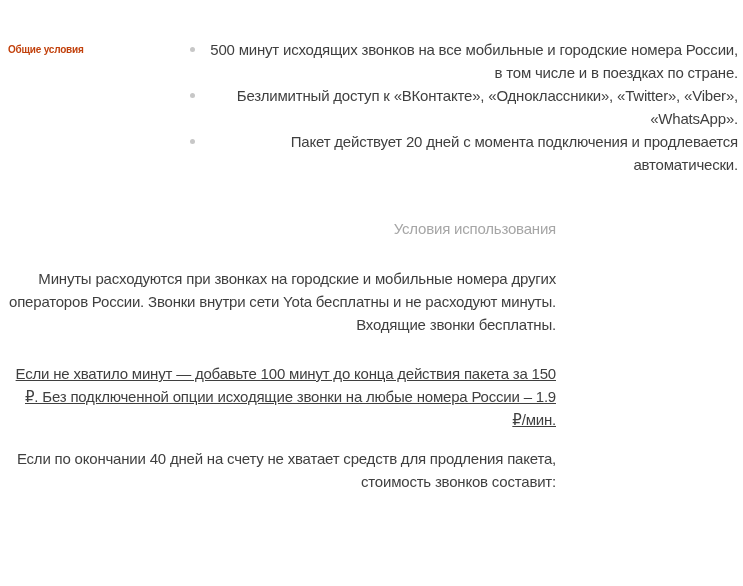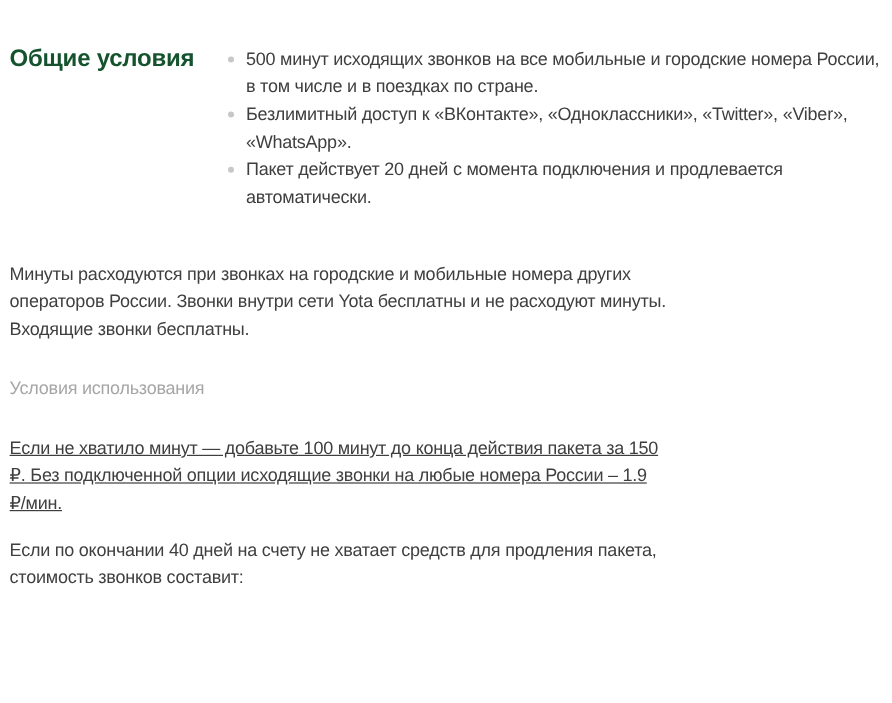--- a/index.html
+++ b/index.html
@@ -23,26 +23,27 @@
   }
   .row {
     display: flex;
     align-items: flex-start;
   }
   .row.section-general { margin-bottom: 41px; }
   .col-heading {
     flex: 0 0 182px;
     width: 182px;
     font-weight: 700;
-    font-size: 20px;
-    color: #14532d;
+    font-size: 10px;
+    color: #c2410c;
   }
   .col-content {
     flex: 1 1 auto;
     max-width: 548px;
+    text-align: right;
   }
   .para { margin: 0; }
   .para-lead   { margin-bottom: 26px; }
   .subheading  { margin: 0 0 27px 0; color: #a6a6a6; }
   .para-option { margin-bottom: 16px; text-decoration: underline; }
   .para-intro  { margin-bottom: 0; }
   ul.bullets {
     list-style: none;
     margin: 0;
     padding: 0;
@@ -81,20 +82,20 @@
         <li>
           <span class="dot"></span>
           <span>Пакет действует 20 дней с момента подключения и продлевается автоматически.</span>
         </li>
       </ul>
     </div>
   </div>
 
   <div class="row section-minutes">
     <div class="col-content">
+      <p class="para subheading">Условия использования</p>
       <p class="para para-lead">Минуты расходуются при звонках на городские и мобильные номера других операторов России. Звонки внутри сети Yota бесплатны и не расходуют минуты. Входящие звонки бесплатны.</p>
-      <p class="para subheading">Условия использования</p>
       <p class="para para-option">Если не хватило минут — добавьте 100 минут до конца действия пакета за 150 ₽. Без подключенной опции исходящие звонки на любые номера России – 1.9 ₽/мин.</p>
       <p class="para para-intro">Если по окончании 40 дней на счету не хватает средств для продления пакета, стоимость звонков составит:</p>
     </div>
   </div>
 
 </div>
 
 </body></html>

